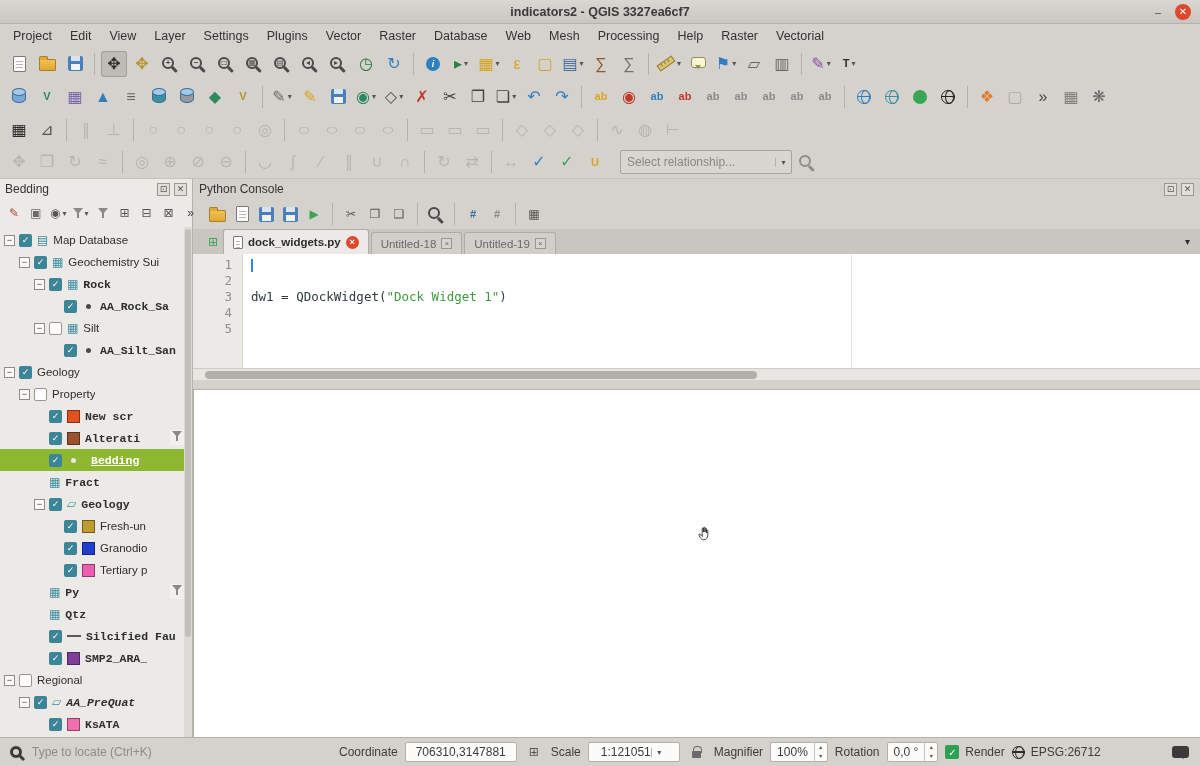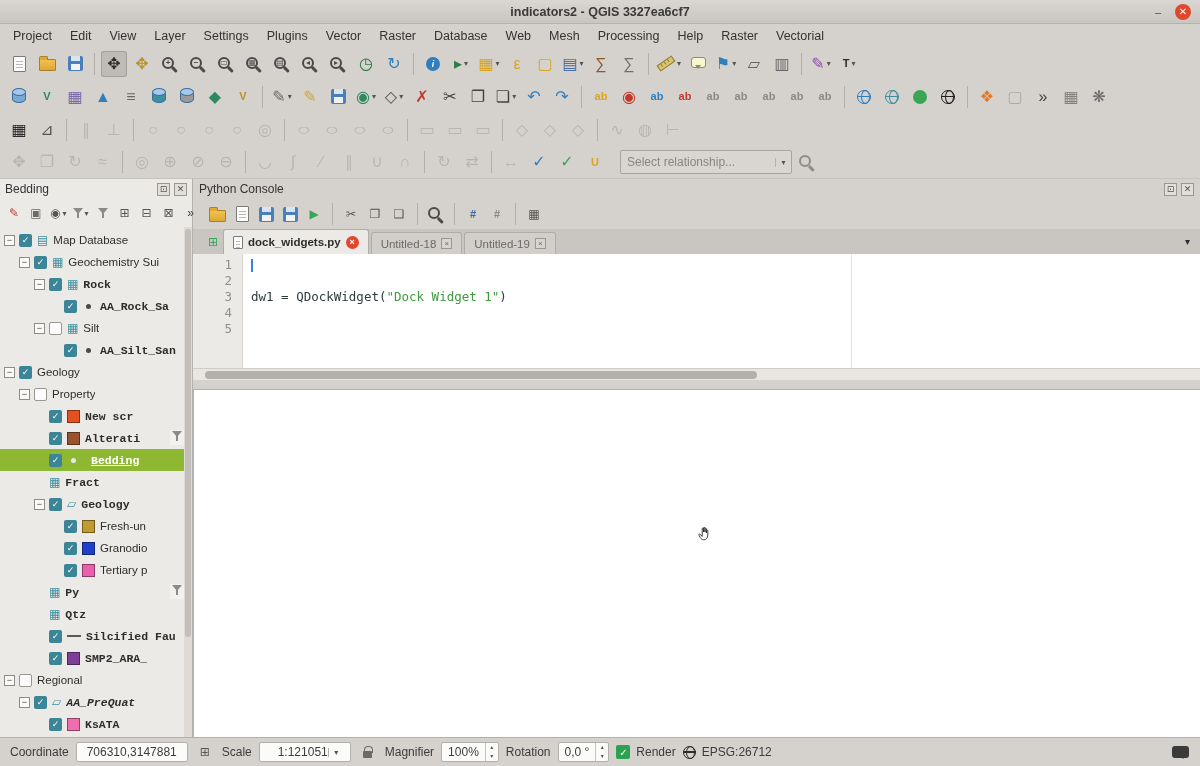--- a/index.html
+++ b/index.html
@@ -174,21 +174,21 @@
 
   
   .statusbar { height:29px; flex:none; background:#d5d1cd; border-top:1px solid #b3afab;
     display:flex; align-items:center; padding:0 10px; gap:7px; font-size:12px; color:#3c3c3c; }
   .locate { display:flex; align-items:center; gap:10px; width:322px; flex:none; }
   .locate-ph { color:#8f8b86; }
   .sb-label { white-space:nowrap; }
   .value-box { background:#fbfbfa; border:1px solid #b3afab; border-radius:2px; height:20px;
     display:flex; align-items:center; justify-content:center; padding:0 6px; font-size:12px; }
   .value-box.coord { width:112px; }
-  .scale-combo { width:92px; justify-content:flex-end; }
+  .scale-combo { width:92px; justify-content:center; }
   .sb-icon { width:20px; display:flex; align-items:center; justify-content:center; }
   .spin { background:#fbfbfa; border:1px solid #b3afab; border-radius:2px; height:20px;
     display:flex; align-items:center; }
   .spin-val { padding:0 6px; }
   .spin-arrows { display:flex; flex-direction:column; border-left:1px solid #c5c1bd; height:100%; width:13px; }
   .spin-arrows span { flex:1; font-size:6px; line-height:8px; text-align:center; color:#555; }
   .cb2 { width:14px; height:14px; border-radius:2px; background:#2ea052; color:#fff; font-size:10px;
     display:flex; align-items:center; justify-content:center; }
   .render-group, .crs-group { display:flex; align-items:center; gap:6px; }
   .crs-group .i-globe { color:#2d2d2d; width:13px; height:13px; }
@@ -889,20 +889,24 @@
       <div class="map-gap"></div>
       <div class="map-canvas">
         <svg class="pan-cursor" width="13" height="15" viewBox="0 0 13 15">
           <path d="M4.2 7V2.6c0-.9 1.4-.9 1.4 0V6 2c0-.9 1.4-.9 1.4 0v4-3.2c0-.9 1.4-.9 1.4 0V7 4.6c0-.9 1.4-.9 1.4 0V9c0 3-1.6 4.8-4 4.8-1.7 0-2.6-.8-3.6-2.3L1 9.2c-.5-.8.6-1.6 1.2-.9l2 2.2z" fill="#fdfdfd" stroke="#2d2d2d" stroke-width="0.9"></path>
         </svg>
       </div>
     </div>
   </div>
 
   <div class="statusbar">
+    <div class="locate">
+      <span class="i-search-dark"></span>
+      <span class="locate-ph">Type to locate (Ctrl+K)</span>
+    </div>
     <span class="sb-label">Coordinate</span>
     <div class="value-box coord">
       <span>706310,3147881</span>
     </div>
     <div class="sb-icon">
       <span style="color:#555">⊞</span>
     </div>
     <span class="sb-label">Scale</span>
     <div class="value-box scale-combo">
       <span>1:121051</span>

